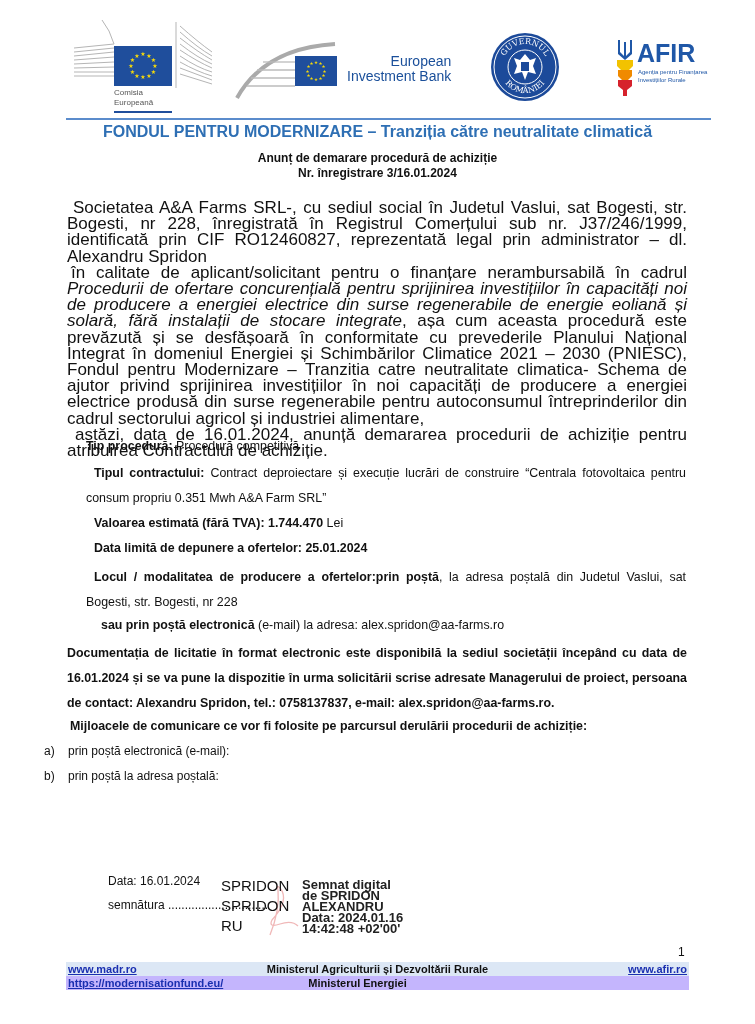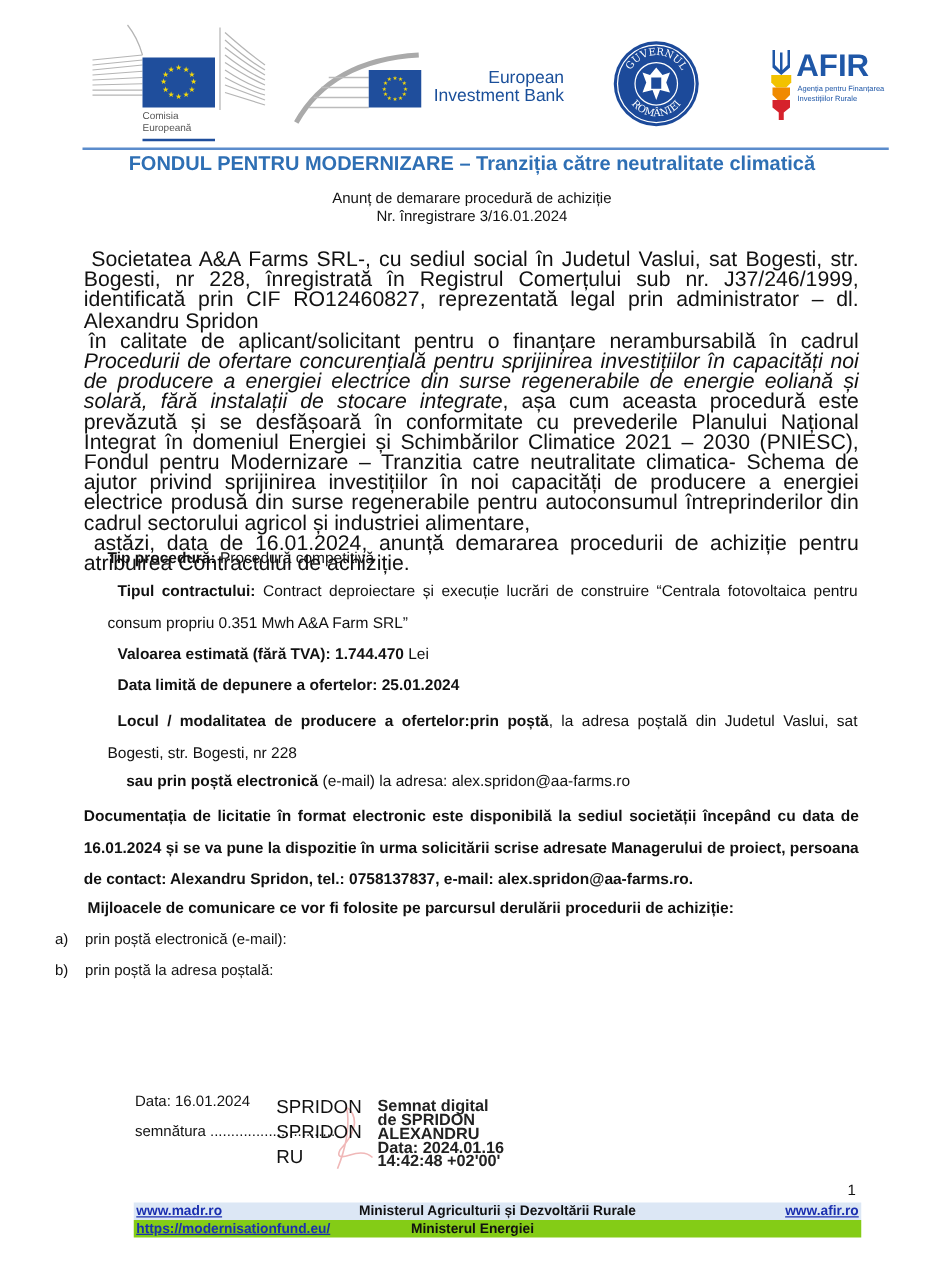--- a/index.html
+++ b/index.html
@@ -26,44 +26,44 @@
 
   
   .afir { left: 555px; top: 28px; width: 100px; height: 60px; }
   .afir .word { position: absolute; left: 22px; top: 2px; font-size: 25px; font-weight: bold; color: #1f57a7; letter-spacing: 0; line-height: 26px; }
   .afir .sub { position: absolute; left: 23px; top: 30px; font-size: 6px; line-height: 8px; color: #1f57a7; width: 80px; }
 
   .header-line { position: absolute; left: 66px; top: 118px; width: 645px; height: 2px; background: #5b8ccc; }
 
   .fund-title { position: absolute; left: 0; width: 755px; top: 123px; text-align: center; font-size: 16px; font-weight: bold; color: #2e6fb4; }
 
-  .doc-title { position: absolute; left: 0; width: 755px; top: 151px; text-align: center; font-size: 12px; font-weight: normal; line-height: 15px; }
+  .doc-title { position: absolute; left: 0; width: 755px; top: 151px; text-align: center; font-size: 12px; font-weight: bold; line-height: 15px; }
 
   .body-text { position: absolute; left: 67px; width: 620px; font-size: 17px; line-height: 16.2px; text-align: justify; }
   .body-text i { font-style: italic; }
   .p1 { top: 200px; }
 
   .field { position: absolute; font-size: 12.4px; line-height: 16px; }
   .field b { font-weight: bold; }
   .wide { width: 600px; text-align: justify; }
 
   .list-item { position: absolute; left: 44px; font-size: 12px; }
   .list-item .mk { display: inline-block; width: 24px; }
 
   .sign-block { position: absolute; left: 108px; top: 874px; font-size: 12px; }
   .sig-name { position: absolute; left: 221px; top: 876px; font-size: 15px; line-height: 20px; color: #111; }
   .sig-meta { position: absolute; left: 302px; top: 879px; font-size: 13px; line-height: 11px; color: #222; font-weight: bold; }
   .sig-mark { position: absolute; left: 250px; top: 880px; width: 60px; height: 60px; }
 
   .page-num { position: absolute; left: 678px; top: 945px; font-size: 12px; }
 
   .footer { position: absolute; left: 66px; top: 962px; width: 623px; font-size: 11px; font-weight: bold; }
-  .frow { height: 14px; display: flex; align-items: center; justify-content: space-between; padding: 0 2px; position: relative; margin-left: 41px; }
+  .frow { height: 14px; display: flex; align-items: center; justify-content: space-between; padding: 0 2px; position: relative; }
   .frow.r1 { background: #dce7f5; }
-  .frow.r2 { background: #84cc16; }
+  .frow.r2 { background: #c4b5fd; }
   .frow a { color: #1a2fb0; text-decoration: underline; }
   .frow .center { position: absolute; left: 0; right: 0; text-align: center; pointer-events: none; }
   .frow.r2 .center { left: -40px; }
 </style>
 </head>
 <body>
 
 <div class="logos">
 
   <div class="logo ec">

